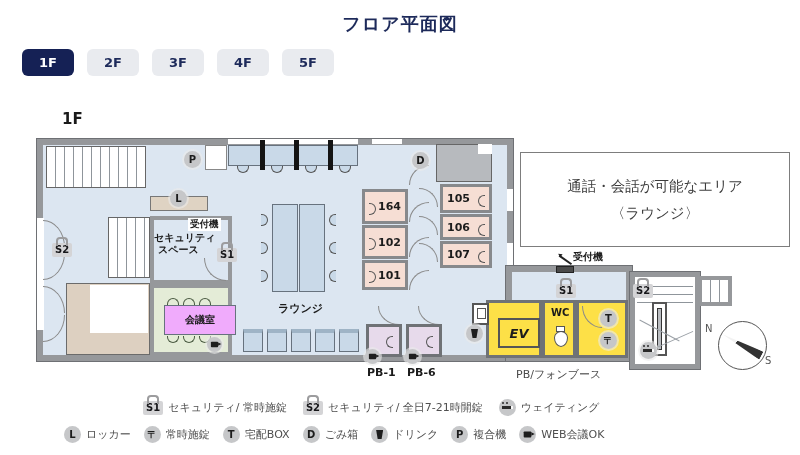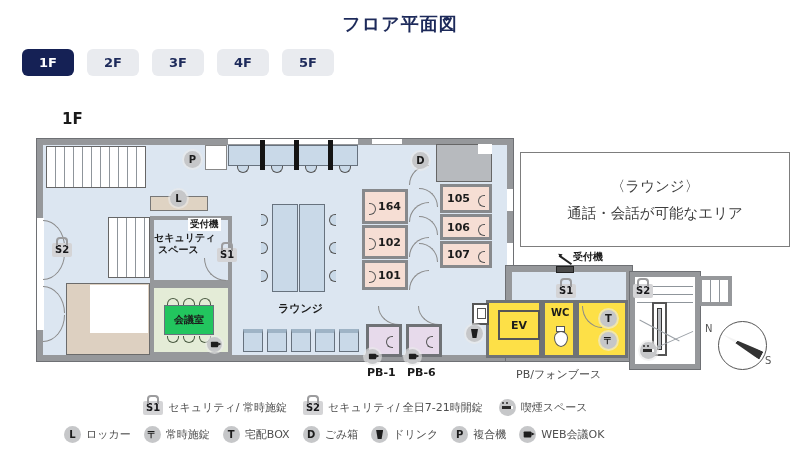--- a/index.html
+++ b/index.html
@@ -104,21 +104,21 @@
   <div class="circle-icon" style="left:170px;top:190px;">L</div>
 
   <div class="abs" style="left:150px;top:216px;width:82px;height:68px;border:4px solid #96989b;box-sizing:border-box;"></div>
   <div class="plabel" style="left:188px;top:218px;font-size:9.5px;background:#fff;padding:0 2px;">受付機</div>
   <div class="plabel" style="left:154px;top:231px;font-size:10px;">セキュリティ</div>
   <div class="plabel" style="left:158px;top:243px;font-size:10px;">スペース</div>
   <div class="badge" style="left:217px;top:248px;">S1</div>
   <div class="arc arc-b" style="left:204px;top:258px;width:22px;height:23px;"></div>
 
   <div class="abs" style="left:150px;top:284px;width:82px;height:72px;background:#e4ecd7;border:4px solid #96989b;box-sizing:border-box;">
-    <div class="table" style="left:10px;top:17px;width:50px;height:30px;background:#22c55e;display:flex;align-items:center;justify-content:center;">
+    <div class="table" style="left:10px;top:17px;width:72px;height:30px;background:#f0abfc;display:flex;align-items:center;justify-content:center;">
       <span class="plabel" style="position:static;font-size:10px;">会議室</span>
     </div>
     <span class="chair-u" style="left:13px;top:10px;border-color:#4a5a42;"></span>
     <span class="chair-u" style="left:29px;top:10px;border-color:#4a5a42;"></span>
     <span class="chair-u" style="left:45px;top:10px;border-color:#4a5a42;"></span>
     <span class="chair-d" style="left:13px;top:48px;border-color:#4a5a42;"></span>
     <span class="chair-d" style="left:29px;top:48px;border-color:#4a5a42;"></span>
     <span class="chair-d" style="left:45px;top:48px;border-color:#4a5a42;"></span>
   </div>
   <div class="circle-icon" style="left:207px;top:337px;width:15px;height:15px;">
@@ -191,21 +191,21 @@
   <div class="arc arc-d" style="left:419px;top:216px;width:19px;height:19px;"></div>
   <div class="arc arc-d" style="left:419px;top:243px;width:19px;height:19px;"></div>
 
   <div class="plabel" style="left:573px;top:250px;font-size:10px;">受付機</div>
   <div class="arrowline" style="left:558px;top:259px;"></div>
   <div class="abs" style="left:556px;top:266px;width:18px;height:7px;background:#4a4a4a;border:1px solid #222;box-sizing:border-box;"></div>
   <div class="badge" style="left:556px;top:284px;">S1</div>
   <div class="badge" style="left:633px;top:284px;">S2</div>
 
   <div class="wallroom" style="left:486px;top:300px;width:56px;height:58px;">
-    <div style="position:absolute;left:9px;top:7px;width:38px;height:26px;border:2px solid #555;display:flex;align-items:center;justify-content:center;font-size:11px;font-weight:bold;color:#1c1c1c;">
+    <div style="position:absolute;left:9px;top:15px;width:38px;height:26px;border:2px solid #555;display:flex;align-items:center;justify-content:center;font-size:13px;font-weight:bold;color:#1c1c1c;font-style:italic;">
         <span>EV</span>
       </div>
   </div>
   <div class="wallroom" style="left:542px;top:300px;width:34px;height:58px;">
     <div class="plabel" style="left:6px;top:4px;font-size:10px;">WC</div>
     <div class="toilet" style="left:9px;top:28px;"></div>
   </div>
   <div class="wallroom" style="left:576px;top:300px;width:52px;height:58px;">
     <div class="arc arc-b" style="left:3px;top:3px;width:20px;height:22px;"></div>
   </div>
@@ -237,38 +237,38 @@
       <span class="cup"></span>
     </div>
 
   <div class="compass">
       <div class="needle"></div>
     </div>
   <div class="compass-n">N</div>
   <div class="compass-s">S</div>
 
   <div class="infobox">
+    <div>通話・会話が可能なエリア</div>
     <div>〈ラウンジ〉</div>
-    <div>通話・会話が可能なエリア</div>
   </div>
 
   <div class="legend-row" style="left:143px;top:399px;">
     <div class="legend-item">
       <span class="legend-badge">S1</span>
       <span>セキュリティ/ 常時施錠</span>
     </div>
     <div class="legend-item">
       <span class="legend-badge">S2</span>
       <span>セキュリティ/ 全日7-21時開錠</span>
     </div>
     <div class="legend-item">
       <span class="legend-circle">
           <span class="cig"></span>
         </span>
-      <span>喫煙スペース</span>
+      <span>ウェイティング</span>
     </div>
   </div>
   <div class="legend-row" style="left:64px;top:426px;">
     <div class="legend-item" style="margin-right:13px;">
       <span class="legend-circle">L</span>
       <span>ロッカー</span>
     </div>
     <div class="legend-item" style="margin-right:13px;">
       <span class="legend-circle">〒</span>
       <span>常時施錠</span>

